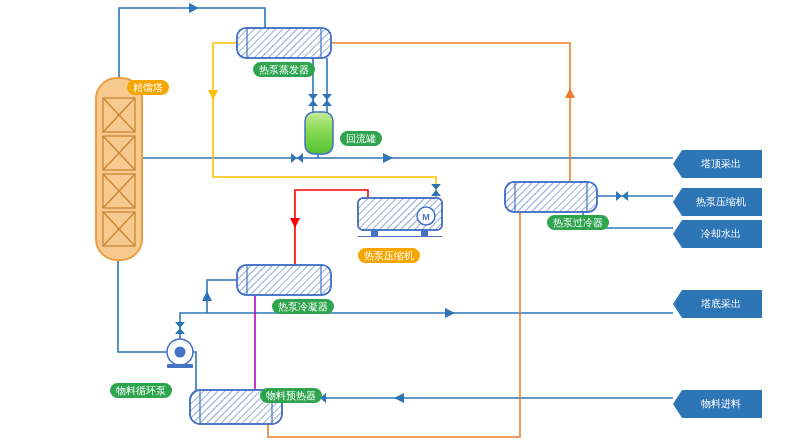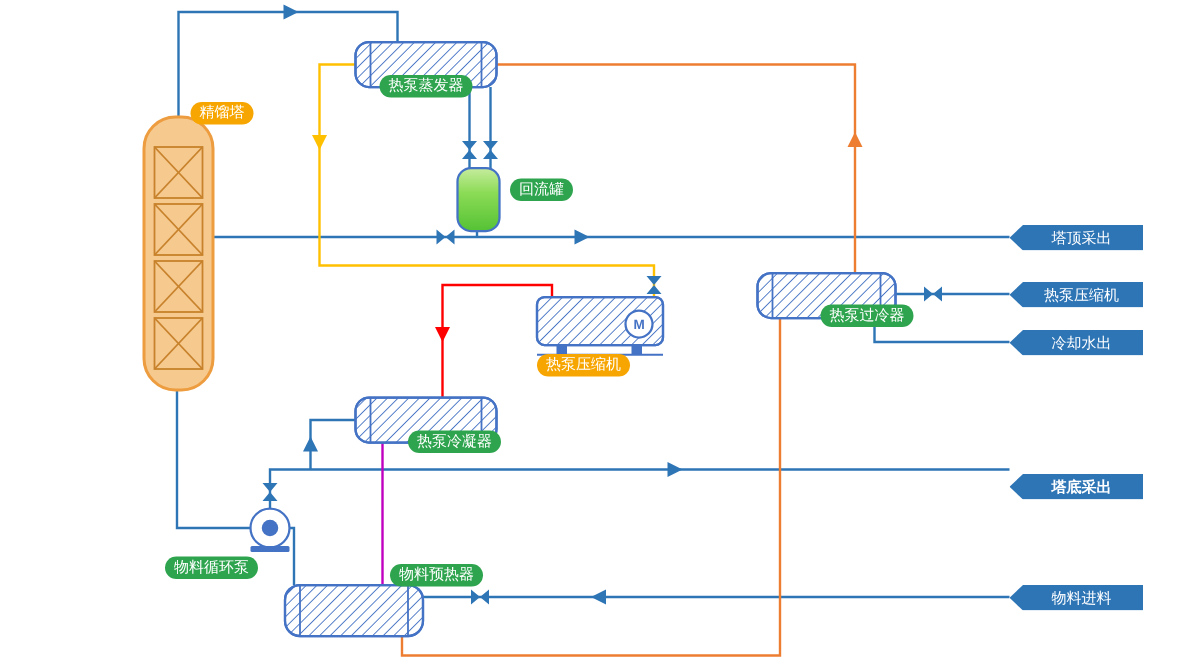--- a/index.html
+++ b/index.html
@@ -25,25 +25,25 @@
   .pack{fill:none;stroke:#C8822B;stroke-width:1.2;}
   .valve{fill:var(--line-blue);}
   .aB{fill:var(--line-blue);}
   .aY{fill:var(--line-yellow);}
   .aO{fill:var(--line-orange);}
   .aR{fill:var(--line-red);}
   .motor-txt{font:bold 9px "Liberation Sans",sans-serif;fill:var(--equipment-blue);}
 
   
   .badge{position:absolute;z-index:2;color:#fff;font-size:10px;line-height:15px;
-         padding:0 6px;border-radius:8px;white-space:nowrap;}
+         padding:0 6px;border-radius:8px;white-space:nowrap;margin-top:12px;}
   .badge.green{background:var(--badge-green);}
   .badge.orange{background:var(--badge-orange);}
 
-  .tag{position:absolute;left:673px;width:89px;height:17px;z-index:2;
+  .tag{position:absolute;left:673px;width:89px;height:28px;z-index:2;
        background:var(--banner-blue);color:#fff;font-size:10px;
        display:flex;align-items:center;justify-content:center;
        padding-left:7px;box-sizing:border-box;
        clip-path:polygon(9px 0,100% 0,100% 100%,9px 100%,0 50%);}
 </style>
 </head>
 <body>
 
 <div class="stage">
   <svg width="800" height="443" viewBox="0 0 800 443">
@@ -176,15 +176,15 @@
   <div class="badge green" style="left:340px;top:119px;">回流罐</div>
   <div class="badge orange" style="left:358px;top:236px;">热泵压缩机</div>
   <div class="badge green" style="left:547px;top:203px;">热泵过冷器</div>
   <div class="badge green" style="left:272px;top:287px;">热泵冷凝器</div>
   <div class="badge green" style="left:110px;top:371px;text-align:center;">物料循环泵</div>
   <div class="badge green" style="left:260px;top:376px;">物料预热器</div>
 
   <div class="tag" style="top:150px;">塔顶采出</div>
   <div class="tag" style="top:188px;">热泵压缩机</div>
   <div class="tag" style="top:220px;">冷却水出</div>
-  <div class="tag" style="top:316px;font-weight:bold;">塔底采出</div>
+  <div class="tag" style="top:290px;">塔底采出</div>
   <div class="tag" style="top:390px;">物料进料</div>
 </div>
 
 </body></html>

